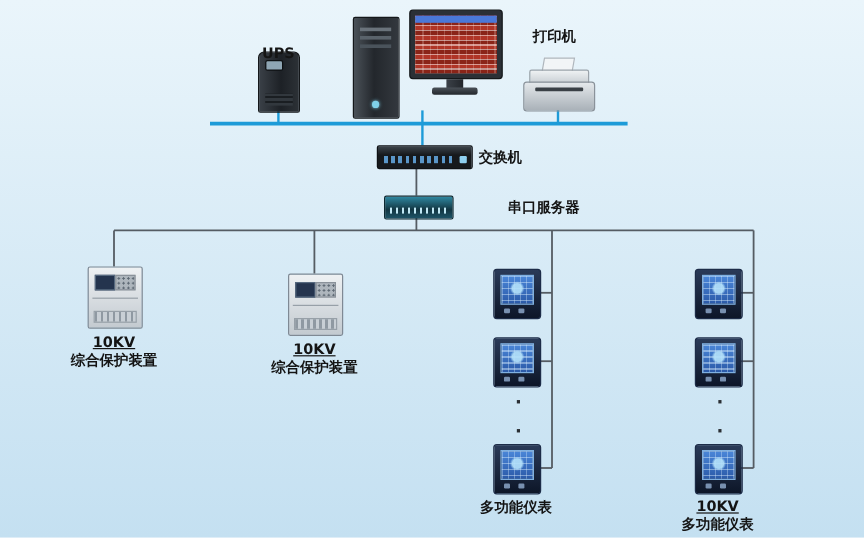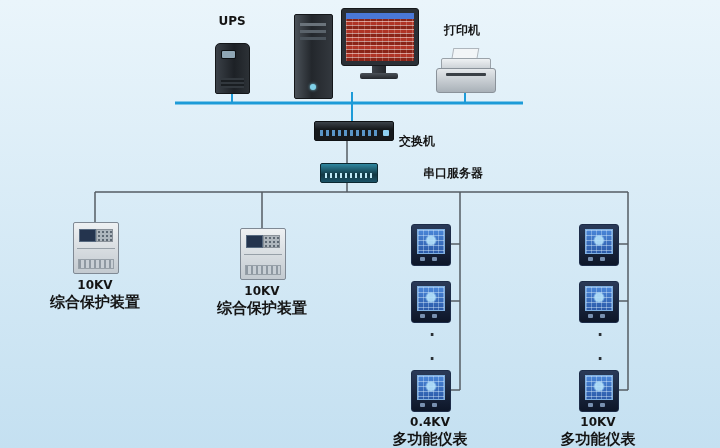--- a/index.html
+++ b/index.html
@@ -5,22 +5,22 @@
   html,body{margin:0;padding:0;background:#e9f3fa;}
   #stage{
     position:relative;width:720px;height:448px;overflow:hidden;
     font-family:"DejaVu Sans","Liberation Sans",sans-serif;
     background:linear-gradient(180deg,var(--bg-top,#eaf5fb) 0%,var(--bg-bottom,#c4e0f1) 100%);
   }
   .abs{position:absolute;}
   
   .lbl{position:absolute;color:var(--label,#141414);font-weight:bold;font-size:12px;white-space:nowrap;}
   .nodelabel{position:absolute;text-align:center;color:var(--label,#141414);}
-  .nodelabel .l1{font-size:12px;font-weight:bold;line-height:1.15;}
-  .nodelabel .l2{font-size:15px;font-weight:bold;line-height:1.25;}
+  .nodelabel .l1{font-size:12px;font-weight:bold;line-height:1.15;text-decoration:underline;}
+  .nodelabel .l2{font-size:12px;font-weight:bold;line-height:1.25;}
   .vdots{position:absolute;writing-mode:vertical-rl;text-orientation:upright;
          font-size:15px;font-weight:bold;color:#2a2f34;letter-spacing:6px;line-height:1;}
   
   #wires{position:absolute;left:0;top:0;pointer-events:none;}
   
   .ups{left:215px;top:43px;width:33px;height:49px;border-radius:5px 5px 2px 2px;
        background:linear-gradient(90deg,#3a4047,#1d2126 55%,#2c3136);border:1px solid #14171a;}
   .ups::before{content:"";position:absolute;left:6px;top:7px;width:13px;height:7px;
        background:#8fa6b4;border-radius:1px;box-shadow:0 0 0 1px #0e1113;}
   .ups::after{content:"";position:absolute;left:5px;bottom:5px;right:5px;height:10px;
@@ -165,35 +165,34 @@
     <div class="meter-screen"></div>
     </div>
   <div class="meter" style="left:579px;top:281px;">
     <div class="meter-screen"></div>
     </div>
   <div class="vdots" style="left:592px;top:326px;">···</div>
   <div class="meter" style="left:579px;top:370px;">
     <div class="meter-screen"></div>
     </div>
 
-  <div class="lbl" style="left:207px;top:14px;width:50px;text-align:center;">UPS</div>
+  <div class="lbl" style="left:207px;top:37px;width:50px;text-align:center;">UPS</div>
   <div class="lbl" style="left:444px;top:22px;width:66px;text-align:left;">打印机</div>
-  <div class="lbl" style="left:399px;top:133px;">交换机</div>
+  <div class="lbl" style="left:399px;top:123px;">交换机</div>
   <div class="lbl" style="left:387px;top:165px;margin-left:36px;">串口服务器</div>
 
   <div class="nodelabel" style="left:45px;top:279px;width:100px;">
     <div class="l1">10KV</div>
     <div class="l2">综合保护装置</div>
   </div>
   <div class="nodelabel" style="left:212px;top:285px;width:100px;">
     <div class="l1">10KV</div>
     <div class="l2">综合保护装置</div>
   </div>
   <div class="nodelabel" style="left:382px;top:416px;width:96px;">
-    <div class="l1">0.4KV</div>
     <div class="l2">多功能仪表</div>
   </div>
   <div class="nodelabel" style="left:550px;top:416px;width:96px;">
     <div class="l1">10KV</div>
     <div class="l2">多功能仪表</div>
   </div>
 
 </div>
 
 </body></html>

